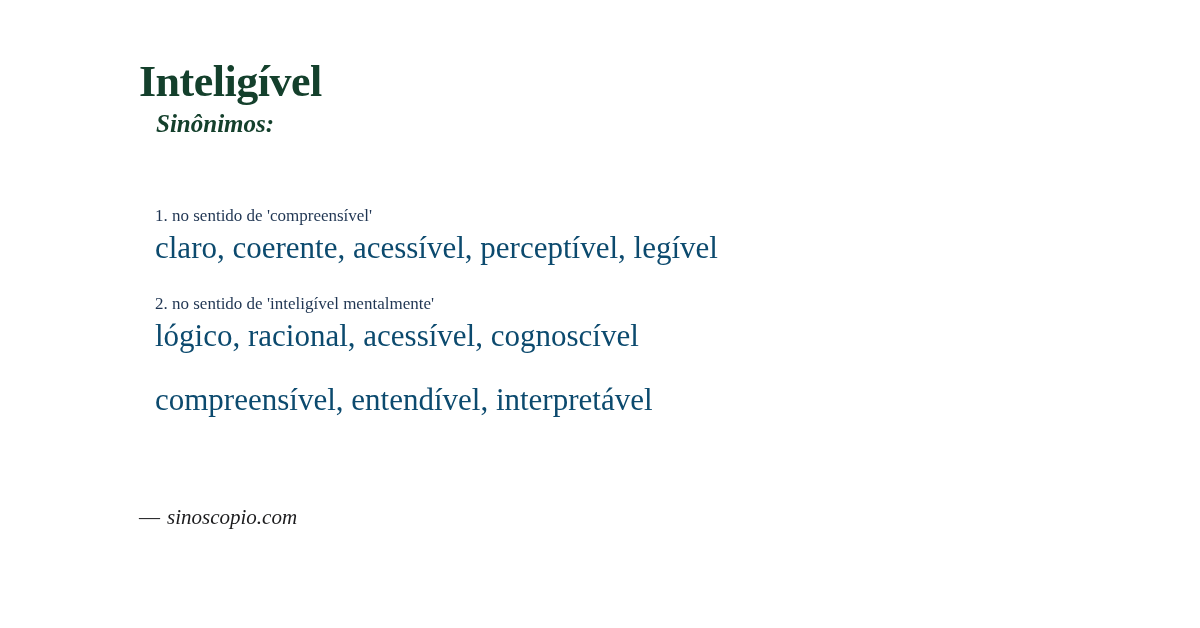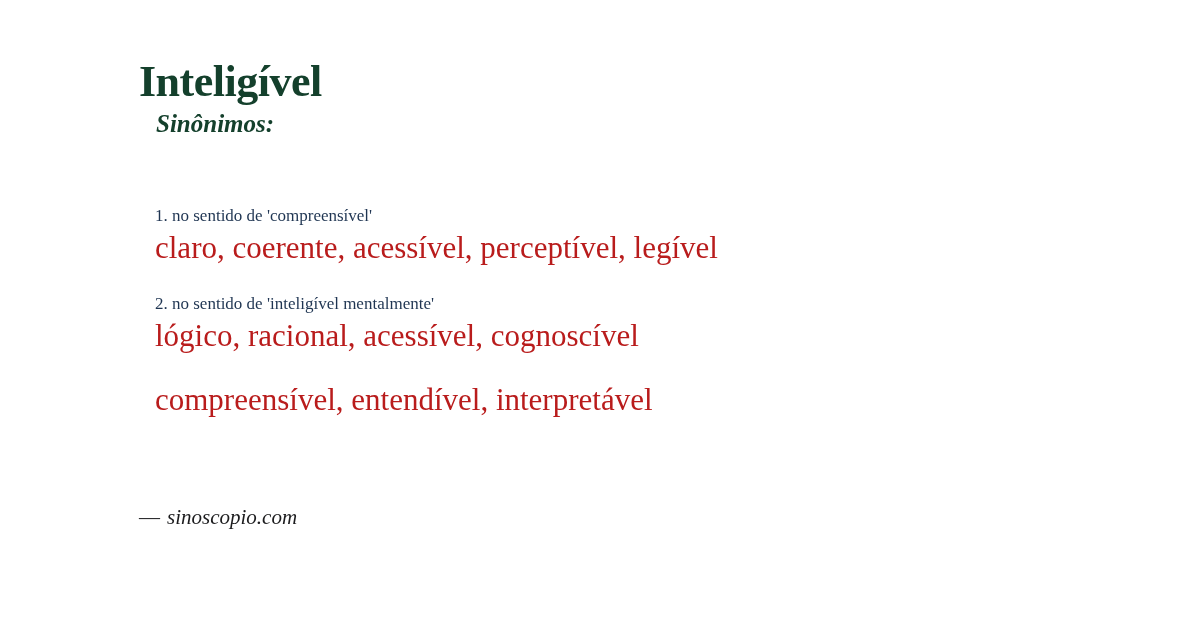--- a/index.html
+++ b/index.html
@@ -78,21 +78,21 @@
     color: #1f3552;
     white-space: nowrap;
   }
 
   .sense-synonyms {
     margin-top: 3px;
     font-family: "Liberation Serif", "DejaVu Serif", serif;
     font-size: 31px;
     font-weight: 400;
     line-height: 1.22;
-    color: #b91c1c;
+    color: #0c4a6e;
     white-space: nowrap;
   }
 
   
   .attribution {
     position: absolute;
     left: 139px;
     top: 505px;
     font-family: "Liberation Serif", "DejaVu Serif", serif;
     font-size: 21px;

